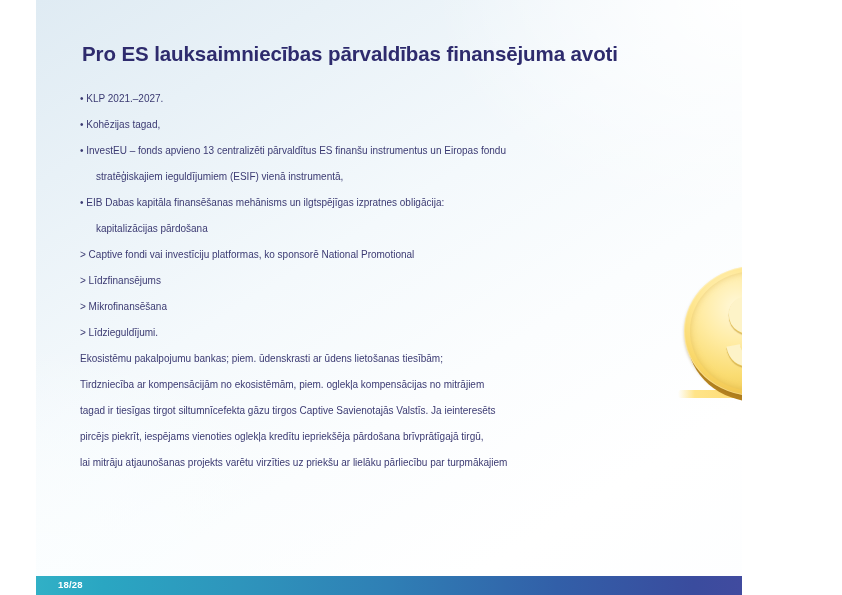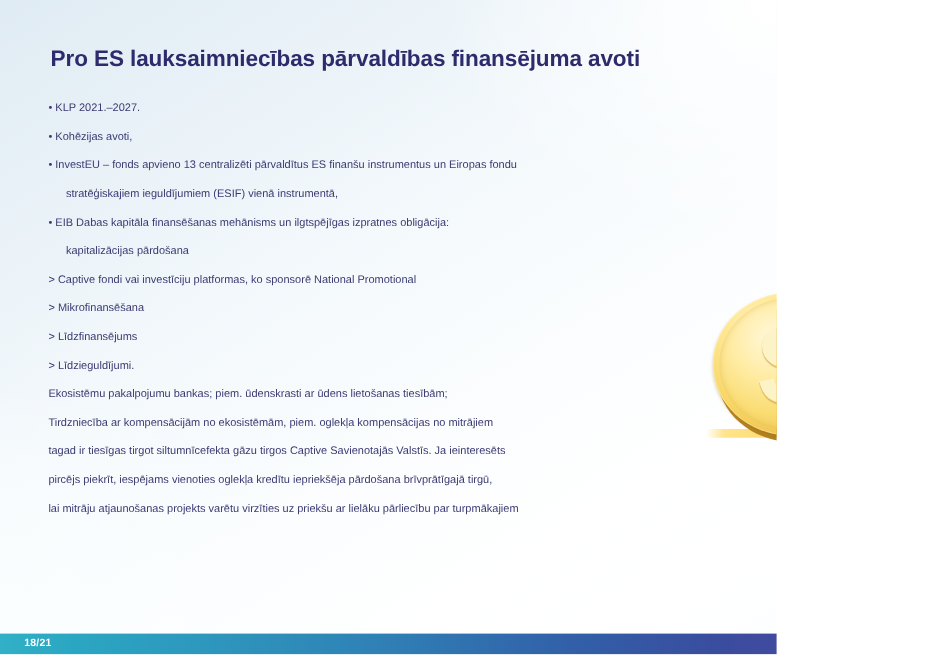--- a/index.html
+++ b/index.html
@@ -14,20 +14,21 @@
 
   .slide {
     position: relative;
     width: 706px;
     height: 595px;
     overflow: hidden;
     background:
       radial-gradient(ellipse 70% 60% at 100% 0%, #ffffff 0%, rgba(255,255,255,0) 62%),
       radial-gradient(ellipse 80% 70% at 0% 100%, #fbfeff 0%, rgba(251,254,255,0) 60%),
       linear-gradient(148deg, #dfebf3 0%, #e8f1f7 18%, #f4f9fc 42%, #fbfdfe 62%, #ffffff 82%, #fdfeff 100%);
+    margin-left: 36px;
   }
 
   
   .title {
     position: absolute;
     left: 46px;
     top: 42px;
     font-size: 20.5px;
     font-weight: bold;
     color: #2e2b6d;
@@ -190,28 +191,28 @@
 </head>
 <body>
 
 <div class="slide">
 
   <div class="title">Pro ES lauksaimniecības pārvaldības finansējuma avoti</div>
 
   <div class="body-block">
 
   <div class="line">• KLP 2021.–2027.</div>
-      <div class="line">• Kohēzijas avoti,</div>
+      <div class="line">• Kohēzijas tagad,</div>
       <div class="line">• InvestEU – fonds apvieno 13 centralizēti pārvaldītus ES finanšu instrumentus un Eiropas fondu</div>
       <div class="line indent">stratēģiskajiem ieguldījumiem (ESIF) vienā instrumentā,</div>
       <div class="line">• EIB Dabas kapitāla finansēšanas mehānisms un ilgtspējīgas izpratnes obligācija:</div>
       <div class="line indent">kapitalizācijas pārdošana</div>
       <div class="line">&gt; Captive fondi vai investīciju platformas, ko sponsorē National Promotional</div>
+      <div class="line">&gt; Līdzfinansējums</div>
       <div class="line">&gt; Mikrofinansēšana</div>
-      <div class="line">&gt; Līdzfinansējums</div>
       <div class="line">&gt; Līdzieguldījumi.</div>
       <div class="line">Ekosistēmu pakalpojumu bankas; piem. ūdenskrasti ar ūdens lietošanas tiesībām;</div>
       <div class="line">Tirdzniecība ar kompensācijām no ekosistēmām, piem. oglekļa kompensācijas no mitrājiem</div>
       <div class="line">tagad ir tiesīgas tirgot siltumnīcefekta gāzu tirgos Captive Savienotajās Valstīs. Ja ieinteresēts</div>
       <div class="line">pircējs piekrīt, iespējams vienoties oglekļa kredītu iepriekšēja pārdošana brīvprātīgajā tirgū,</div>
       <div class="line">lai mitrāju atjaunošanas projekts varētu virzīties uz priekšu ar lielāku pārliecību par turpmākajiem</div>
     </div>
 
   <div class="coin-art">
     <div class="coin-base"></div>
@@ -225,17 +226,17 @@
     </div>
     <div class="coin-rim-shadow"></div>
     <div class="coin-main">
       <div class="coin-inner">
         <div class="coin-glyph">$</div>
       </div>
     </div>
   </div>
 
   <div class="footer">
-    <div class="footer-page">18/21</div>
+    <div class="footer-page">18/28</div>
     <div class="footer-url">www.izpratnes.pl</div>
   </div>
 
 </div>
 
 </body></html>

